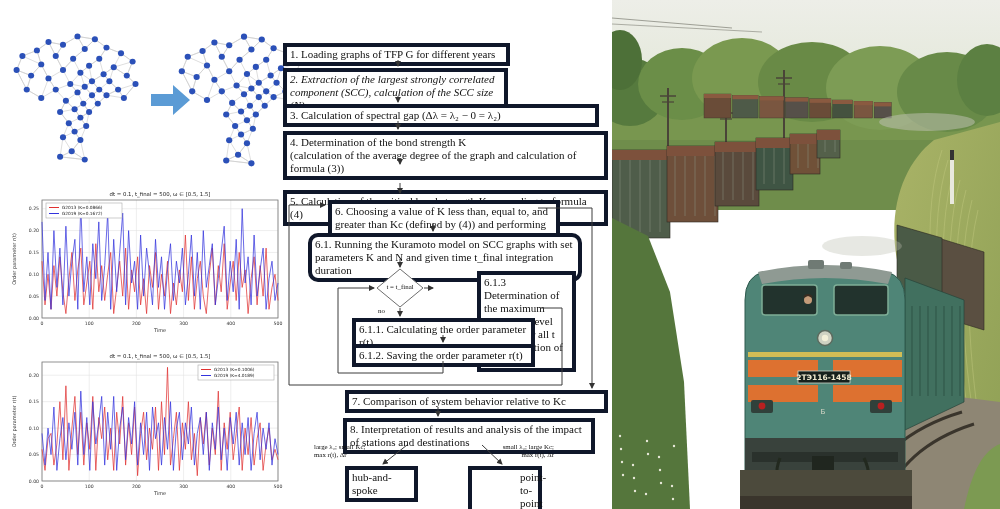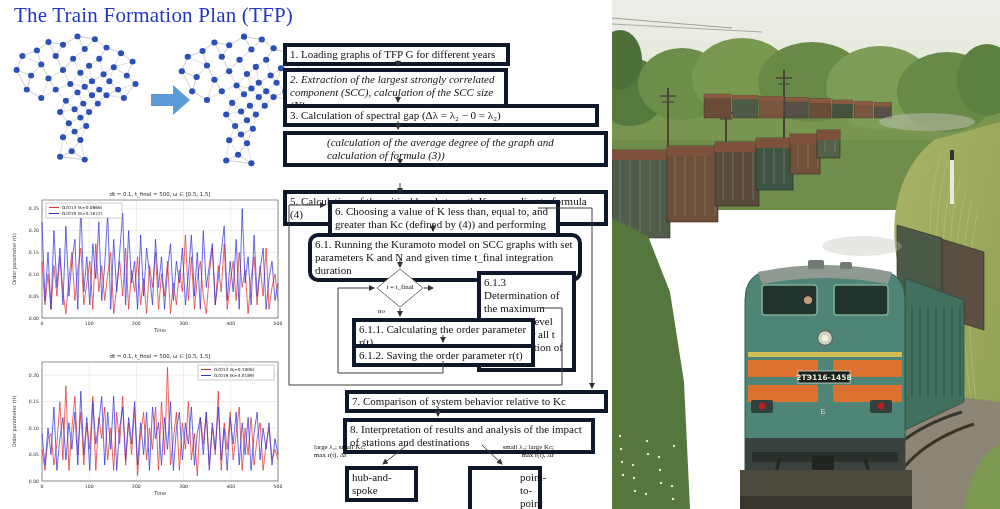--- a/index.html
+++ b/index.html
@@ -4,33 +4,32 @@
 <style>
   html,body{margin:0;padding:0;background:#ffffff;}
   #stage{position:relative;width:1000px;height:509px;background:#ffffff;overflow:hidden;
          font-family:"Liberation Sans",sans-serif;}
   #page-title{position:absolute;left:14px;top:3px;font-family:"Liberation Serif",serif;
               font-size:21px;letter-spacing:.2px;}
   .netsvg{position:absolute;}
   .fbox{position:absolute;box-sizing:border-box;border:4px solid #0f172a;background:#fff;
         font-family:"Liberation Serif",serif;font-size:11px;line-height:1.18;color:#111;
         padding:1px 3px;}
-  .fbox .it{font-style:italic;margin-left:37px;}
+  .fbox .it{}
   .flbl{position:absolute;font-family:"Liberation Serif",serif;font-size:6.9px;line-height:1.15;color:#111;}
   #flow-arrows{position:absolute;left:0;top:0;pointer-events:none;}
   .chartbox{position:absolute;background:#fff;}
   #photo{position:absolute;left:612px;top:0;}
   #diamond-label{position:absolute;text-align:center;font-family:"Liberation Serif",serif;
                  font-size:6.9px;color:#111;}
 </style>
 </head>
 <body>
 
 <div id="stage">
-  <div id="page-title" style="color: rgb(36, 54, 196);">The Train Formation Plan (TFP)</div>
 
   <div id="net1" class="netsvg" style="left:5px;top:28px;width:145px;height:140px;"><svg width="145" height="140" viewBox="0 0 100 100" preserveAspectRatio="none">
         <line x1="50" y1="6" x2="55" y2="15" stroke="#cccccc" stroke-width="0.45"></line>
         <line x1="50" y1="6" x2="40" y2="12" stroke="#cccccc" stroke-width="0.45"></line>
         <line x1="50" y1="6" x2="62" y2="8" stroke="#cccccc" stroke-width="0.45"></line>
         <line x1="62" y1="8" x2="55" y2="15" stroke="#cccccc" stroke-width="0.45"></line>
         <line x1="62" y1="8" x2="70" y2="14" stroke="#cccccc" stroke-width="0.45"></line>
         <line x1="62" y1="8" x2="50" y2="6" stroke="#cccccc" stroke-width="0.45"></line>
         <line x1="30" y1="10" x2="22" y2="16" stroke="#cccccc" stroke-width="0.45"></line>
         <line x1="30" y1="10" x2="40" y2="12" stroke="#cccccc" stroke-width="0.45"></line>
@@ -532,20 +531,21 @@
       <div class="fbox" style="left: 328px; top: 200px; width: 232px; min-height: 26px;">6. Choosing a value of K less than, equal to, and greater than Kc (defined by (4)) and performing the simulation</div>
       <div class="fbox" style="left: 308px; top: 233px; width: 274px; min-height: 24px; border-radius: 10px;">6.1. Running the Kuramoto model on SCC graphs with set parameters K and N and given time t_final integration duration</div>
       <div class="fbox" style="left: 435px; top: 271px; width: 99px; min-height: 38px; margin-left: 42px;">6.1.3 Determination of the maximum coherence level max r(t) for all t and calculation of Δr</div>
       <div class="fbox" style="left: 352px; top: 318px; width: 183px; min-height: 15px;">6.1.1. Calculating the order parameter r(t)</div>
       <div class="fbox" style="left: 352px; top: 344px; width: 183px; min-height: 15px;">6.1.2. Saving the order parameter r(t)</div>
       <div class="fbox" style="left: 345px; top: 390px; width: 263px; min-height: 15px;">7. Comparison of system behavior relative to Kc</div>
       <div class="fbox" style="left: 343px; top: 418px; width: 252px; min-height: 25px;">8. Interpretation of results and analysis of the impact of stations and destinations</div>
       <div class="fbox" style="left: 345px; top: 466px; width: 73px; min-height: 15px;">hub-and-spoke</div>
       <div class="fbox" style="left: 468px; top: 466px; width: 74px; min-height: 15px; padding-left: 48px;">point-to-point</div>
       <div class="fbox" style="left: 283px; top: 131px; width: 325px; min-height: 25px;">
+        <div>4. Determination of the bond strength K</div>
         <div class="it">(calculation of the average degree of the graph and calculation of formula (3))</div>
       </div>
       <svg id="flow-arrows" width="1000" height="509">
         <defs>
           <marker id="ah" markerWidth="7" markerHeight="7" refX="5" refY="3" orient="auto">
             <path d="M0,0 L6,3 L0,6 Z" fill="#333"></path>
           </marker>
         </defs>
         <polyline points="398,60 398,66" fill="none" stroke="#3c3c3c" stroke-width="1" marker-end="url(#ah)"></polyline>
         <polyline points="398,96 398,102" fill="none" stroke="#3c3c3c" stroke-width="1" marker-end="url(#ah)"></polyline>

